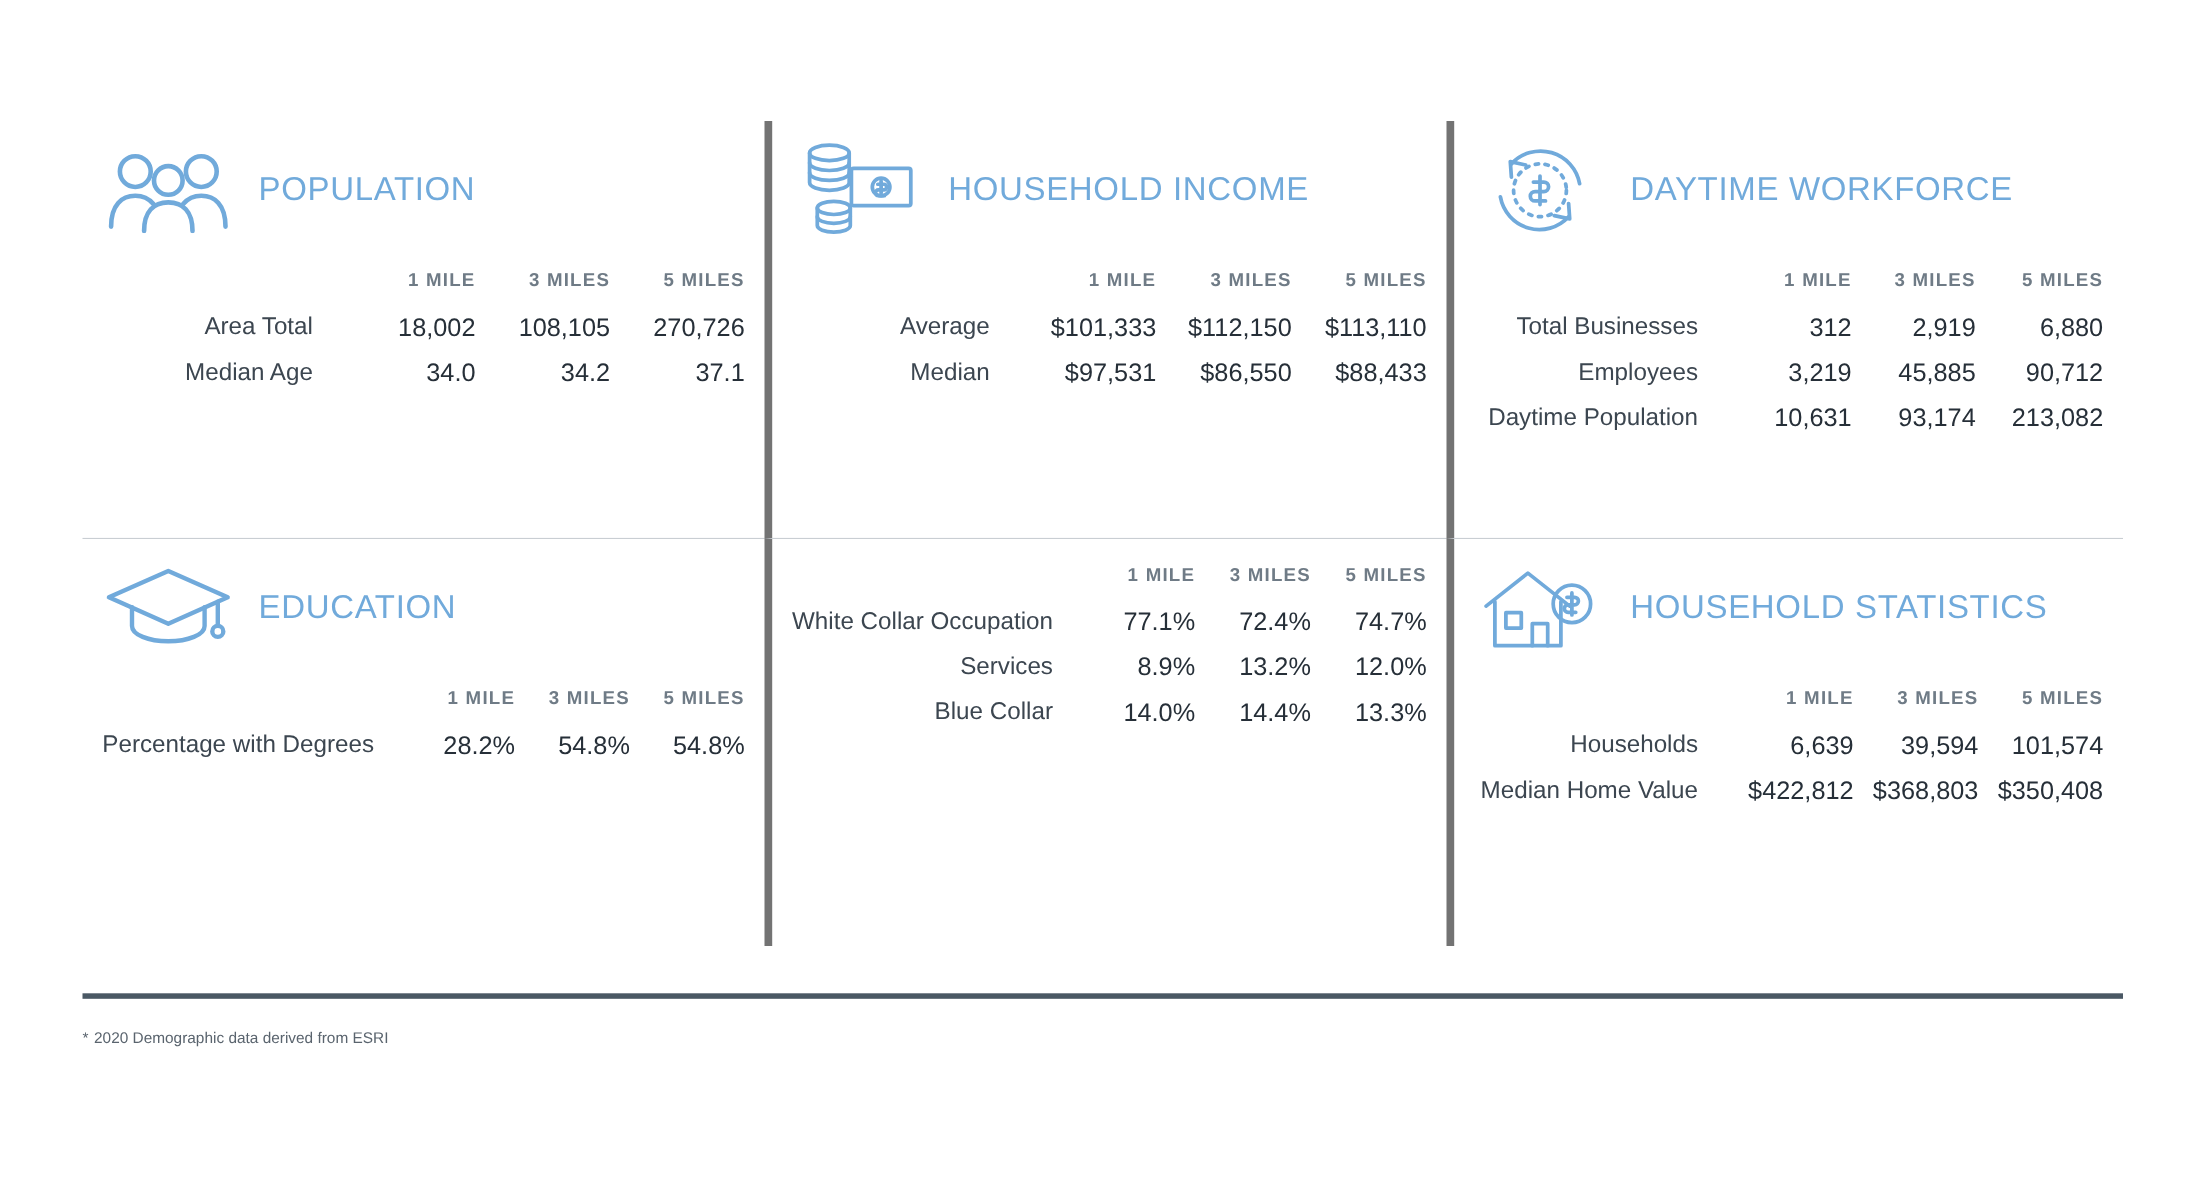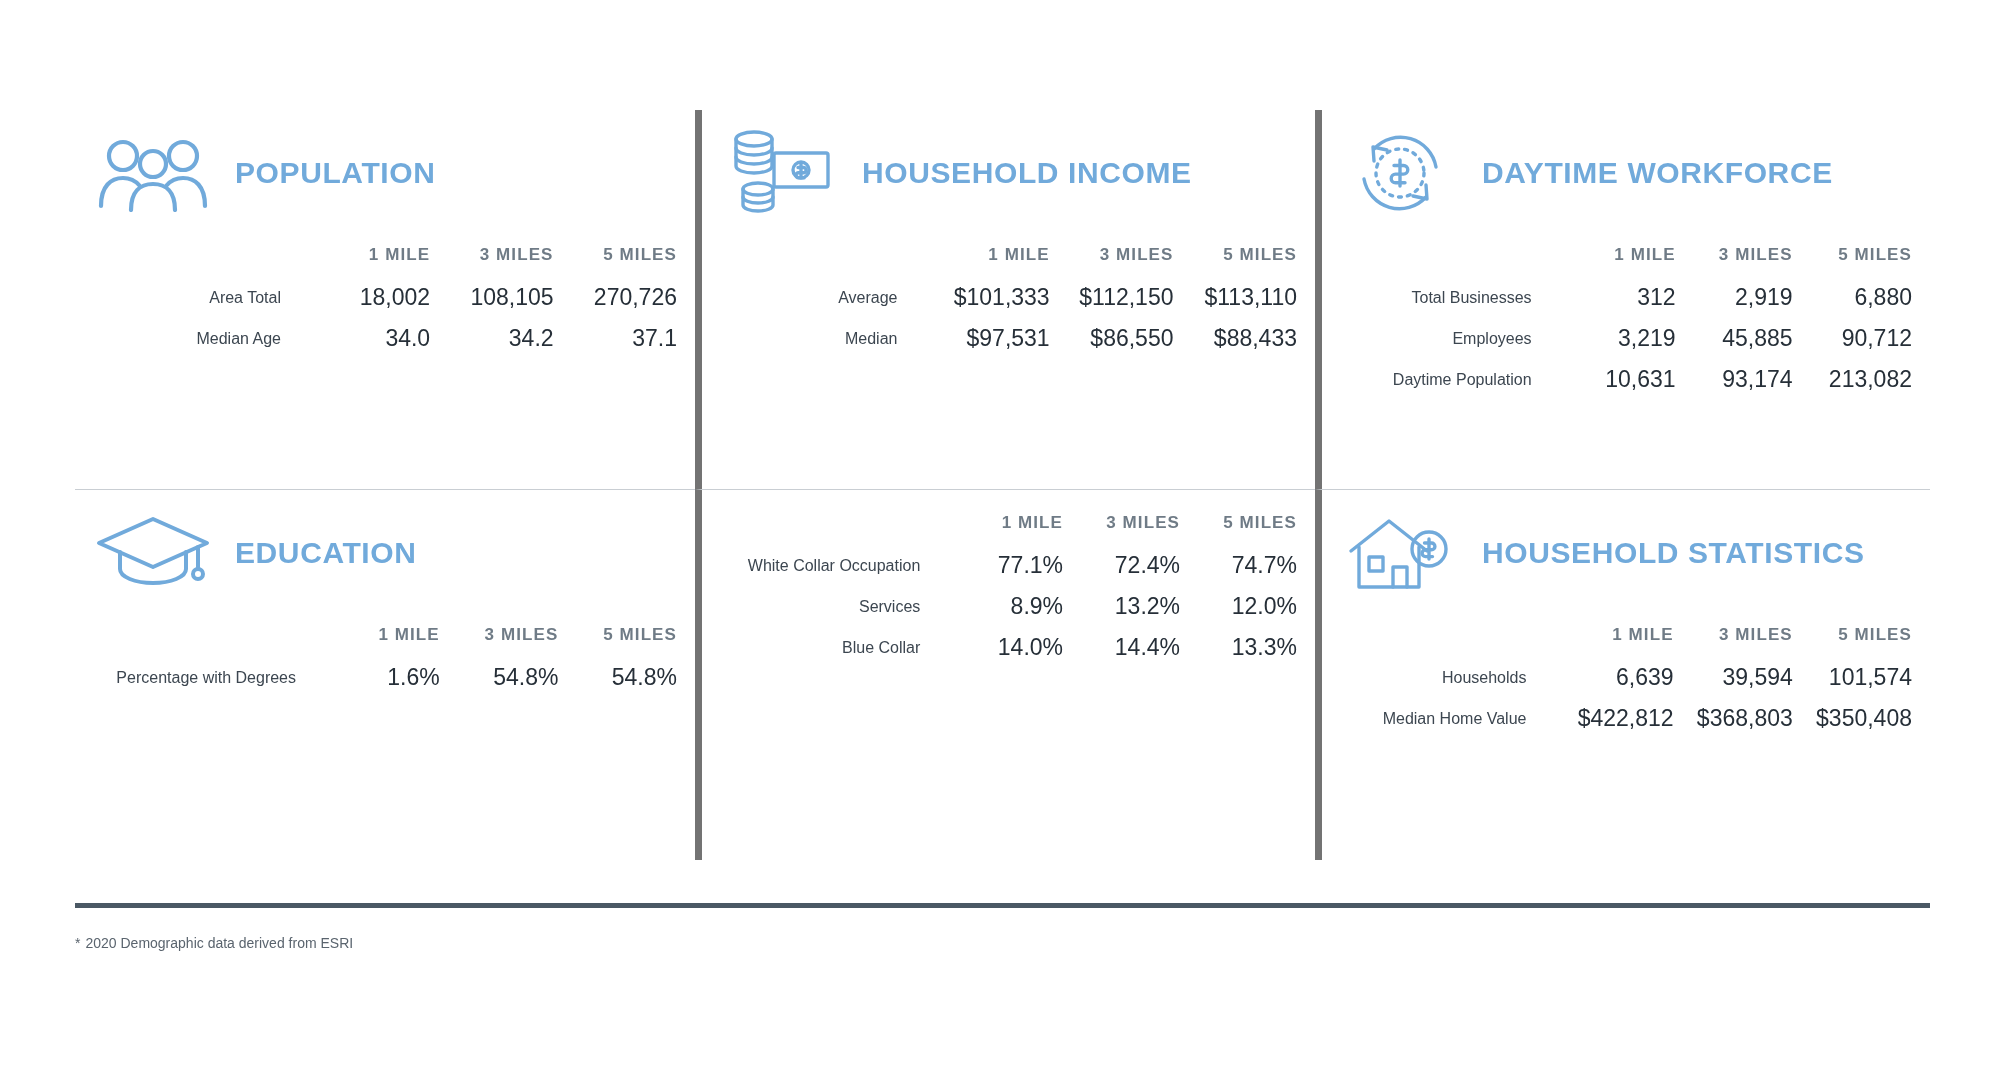--- a/index.html
+++ b/index.html
@@ -55,21 +55,21 @@
     min-width: 120px;
     height: 96px;
     display: flex;
     align-items: center;
     justify-content: center;
   }
   .icon svg { display: block; }
   .title {
     color: #71aadb;
     font-size: 30px;
-    font-weight: bold;
+    font-weight: normal;
     letter-spacing: 0.6px;
     line-height: 1.12;
     text-transform: uppercase;
   }
   table.stats {
     border-collapse: collapse;
     margin-top: 16px;
     width: 100%;
   }
   table.stats th,
@@ -83,21 +83,21 @@
     font-size: 17px;
     font-weight: bold;
     color: #6f7b86;
     letter-spacing: 1.1px;
     text-align: right;
     padding-bottom: 12px;
   }
   table.stats th.rowlabel {
     text-align: right;
     color: #3c4650;
-    font-size: 16px;
+    font-size: 22px;
     padding-right: 28px;
     line-height: 1.22;
     vertical-align: middle;
   }
   table.stats td.val {
     text-align: right;
     color: #262f38;
     font-size: 23px;
     vertical-align: middle;
   }
@@ -269,21 +269,21 @@
       <table class="stats">
         <tbody>
             <tr>
           <th class="rowlabel w-label"></th>
           <th class="colhead w-col">1 MILE</th>
           <th class="colhead w-col">3 MILES</th>
           <th class="colhead w-col">5 MILES</th>
         </tr>
         <tr>
           <th class="rowlabel">Percentage with Degrees</th>
-          <td class="val">1.6%</td>
+          <td class="val">28.2%</td>
           <td class="val">54.8%</td>
           <td class="val">54.8%</td>
         </tr>
       </tbody>
         </table>
     </div>
 
     <div class="cell col2 row2">
       <table class="stats">
         <tbody>

